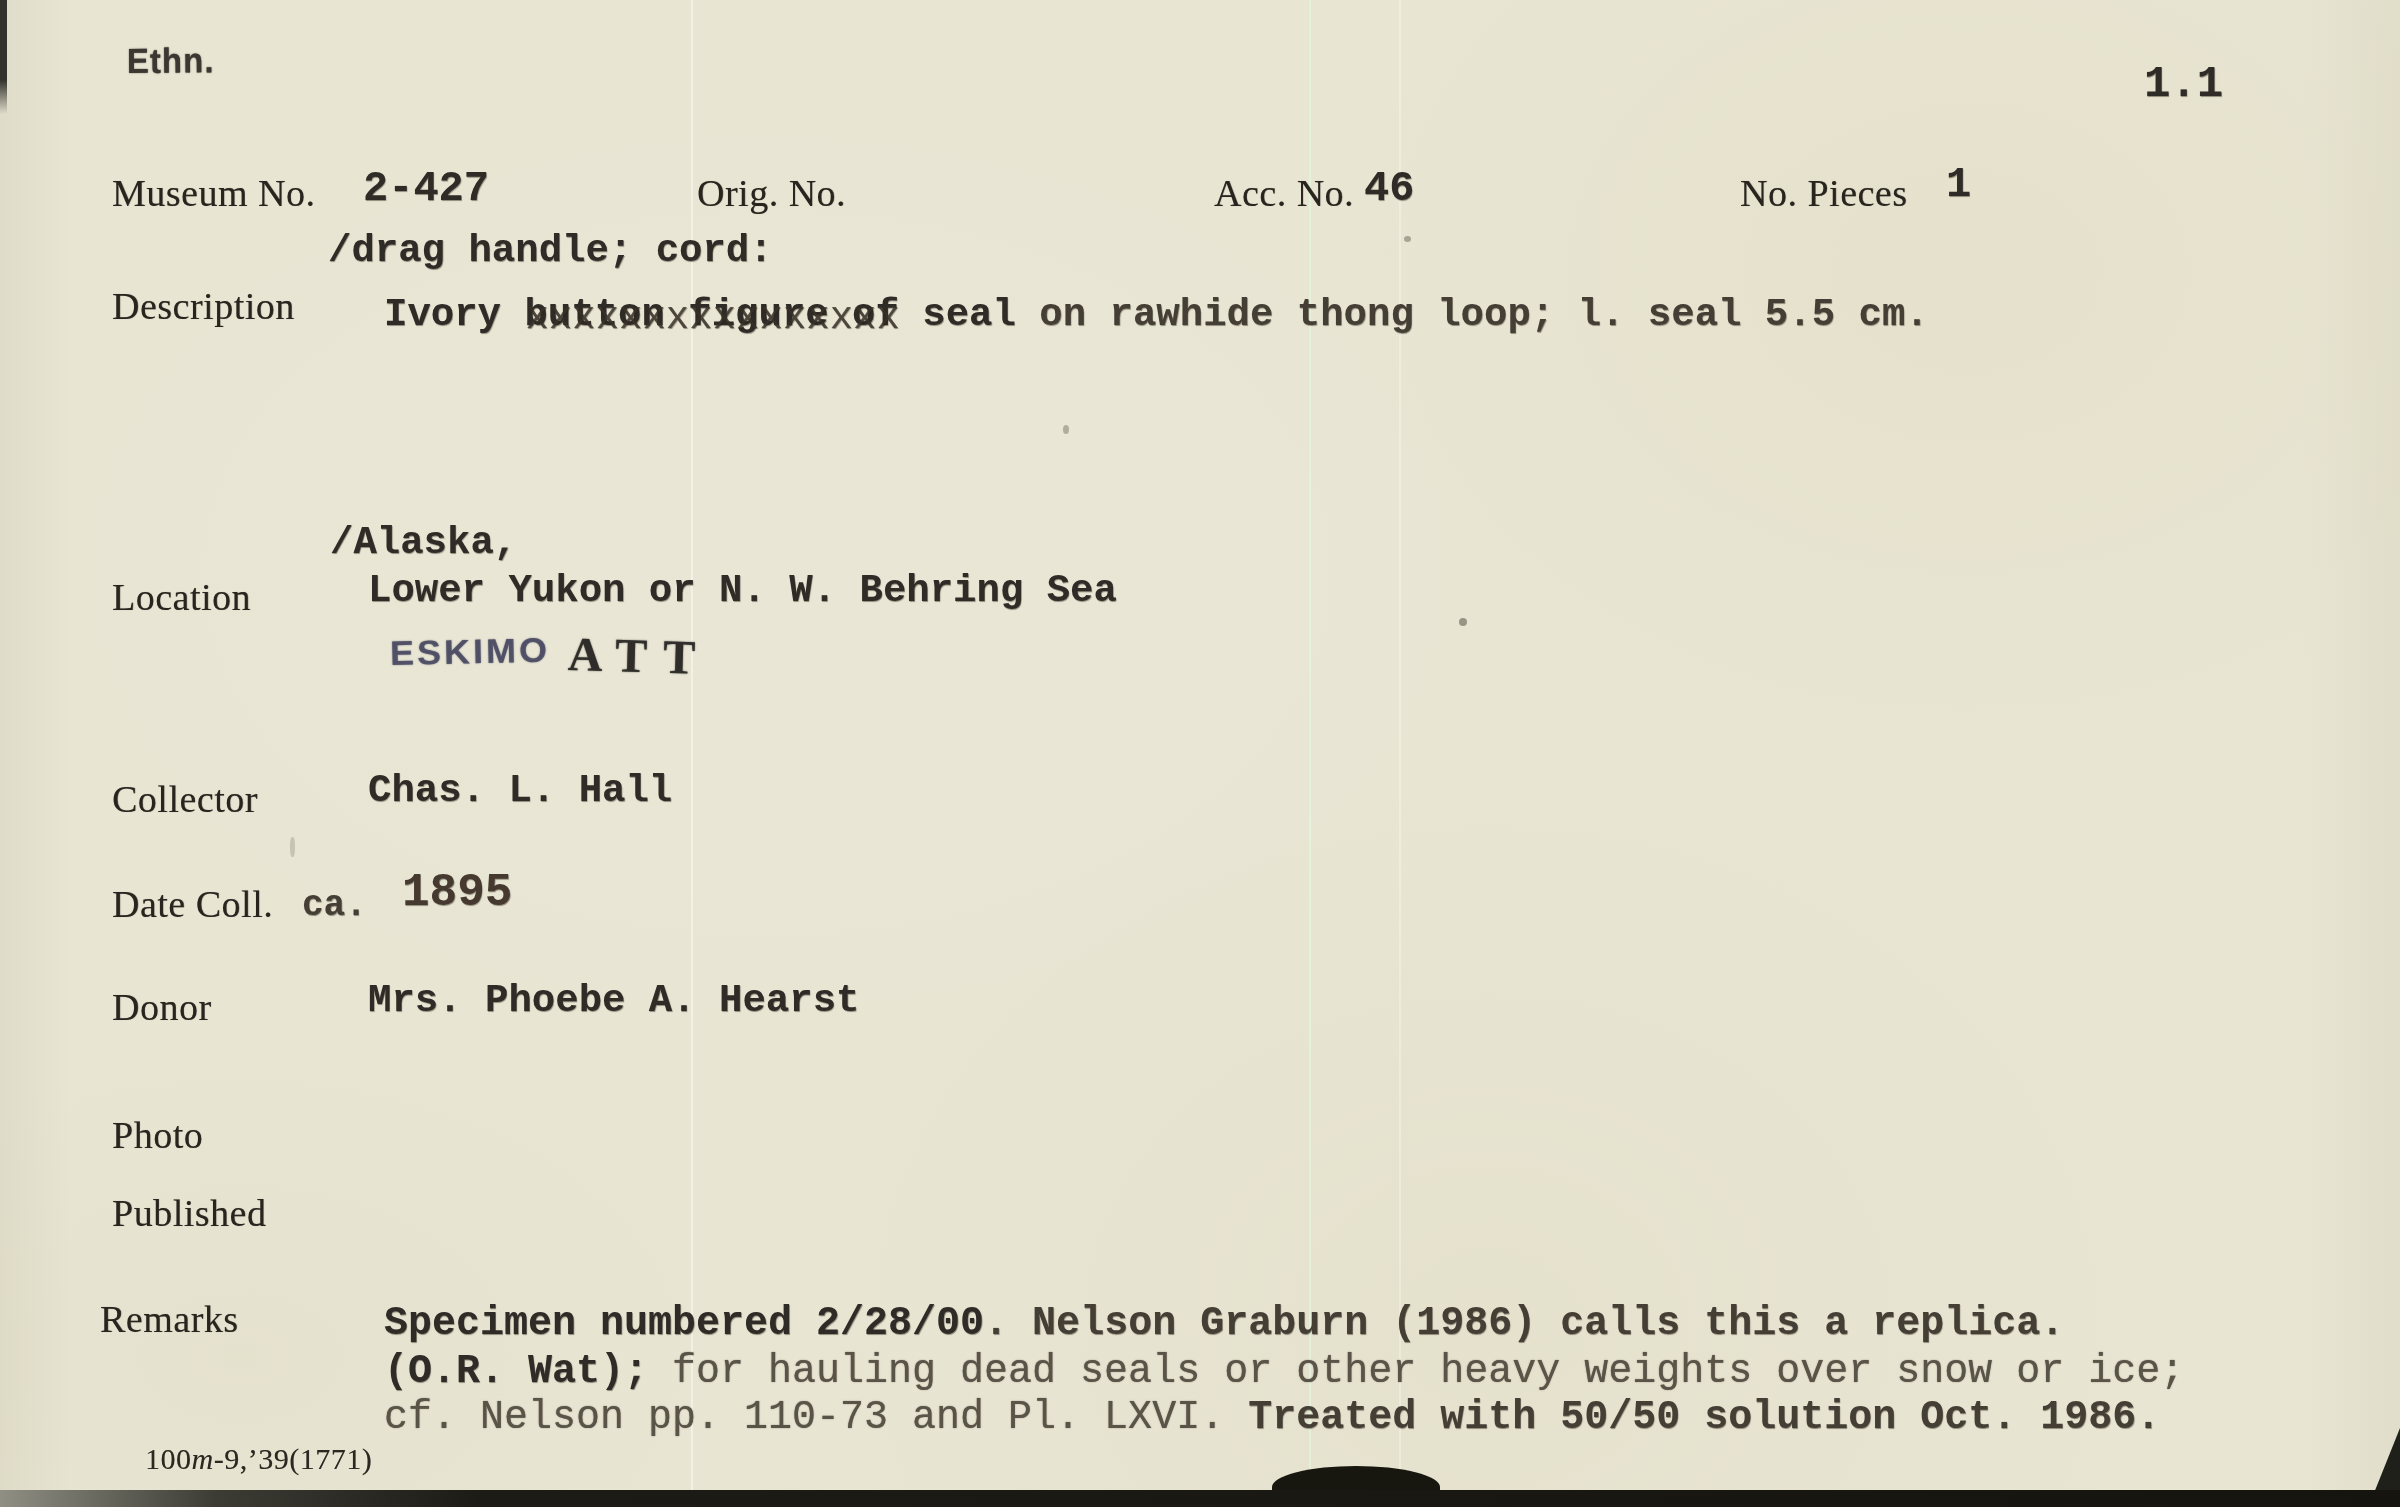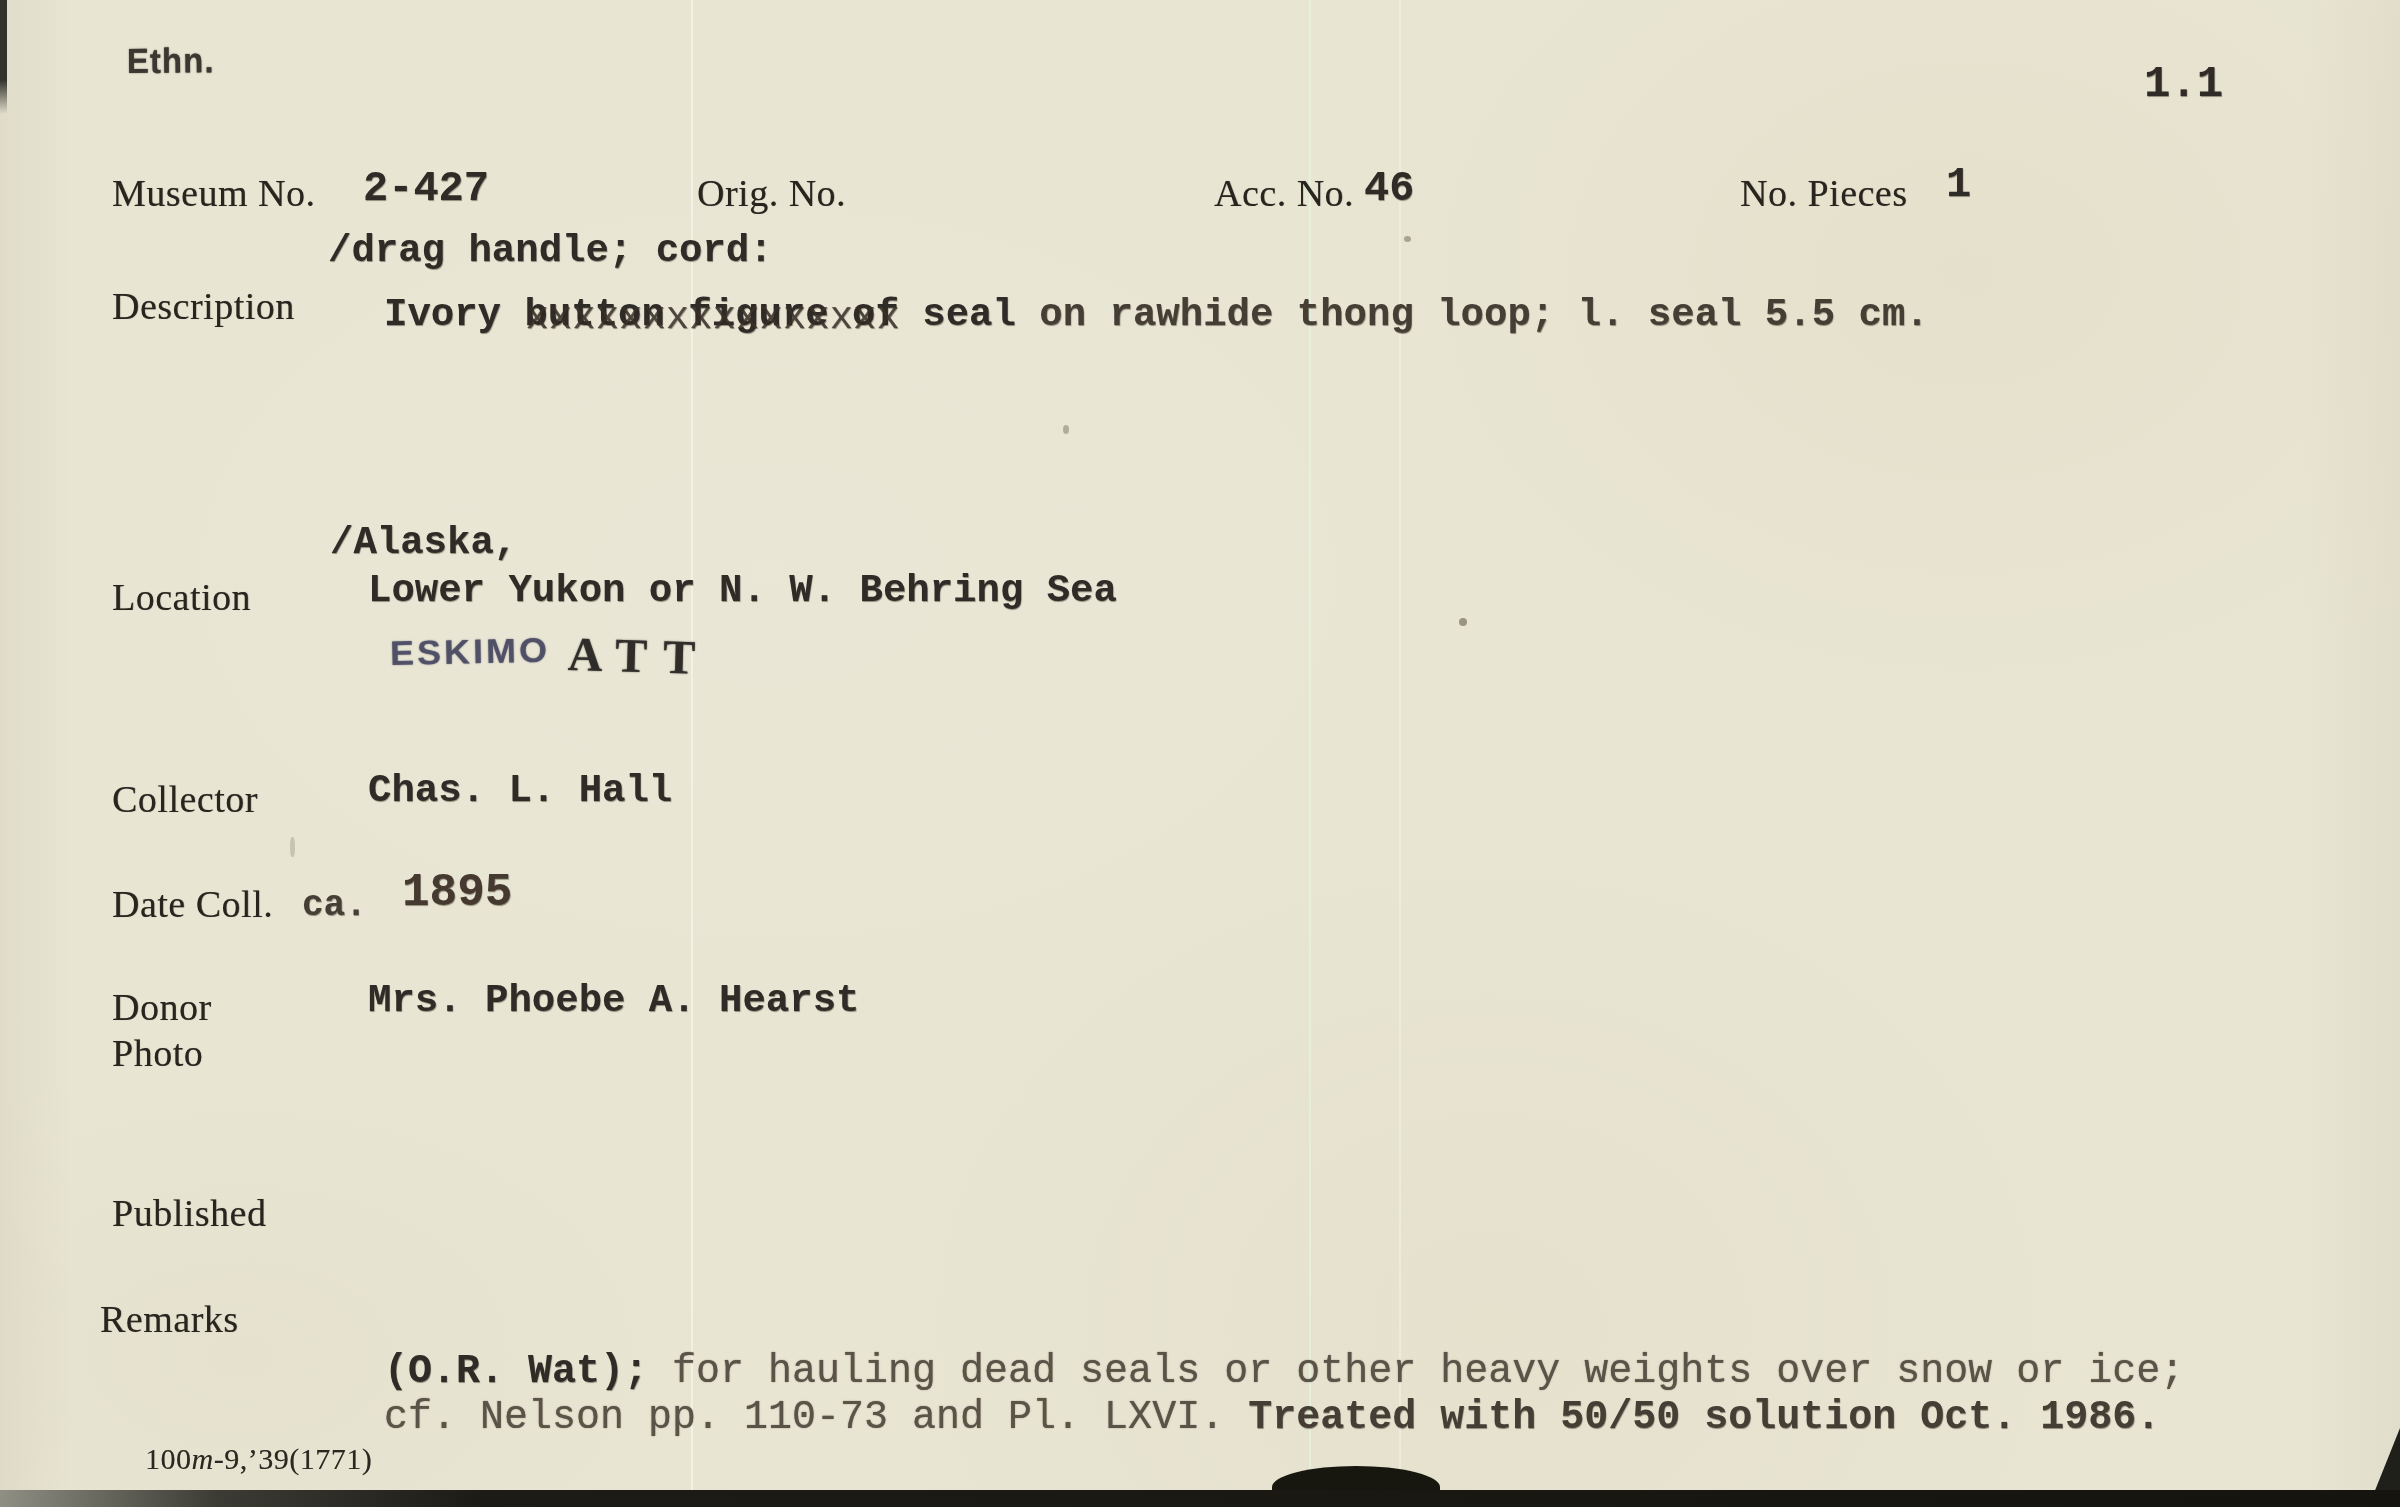--- a/index.html
+++ b/index.html
@@ -114,24 +114,27 @@
   <div class="abs lbl" style="left:112px;top:780px;">Collector</div>
   <div class="abs typed" style="left:368px;top:772px;">Chas. L. Hall</div>
 
   <div class="abs lbl" style="left:112px;top:885px;">Date Coll.</div>
   <div class="abs typed med" style="left:302px;top:888px;font-size:36px;">ca.</div>
   <div class="abs typed med" style="left:402px;top:870px;font-size:46px;color:#46392f;">1895</div>
 
   <div class="abs lbl" style="left:112px;top:988px;">Donor</div>
   <div class="abs typed" style="left:368px;top:982px;">Mrs. Phoebe A. Hearst</div>
 
-  <div class="abs lbl" style="left:112px;top:1034px;">Photo</div>
+  <div class="abs lbl" style="left:112px;top:1116px;">Photo</div>
   <div class="abs lbl" style="left:112px;top:1194px;">Published</div>
 
   <div class="abs lbl" style="left:100px;top:1300px;">Remarks</div>
+  <div class="abs" style="left:368px;top:1288px;">
+    <span class="typed rm">Specimen numbered 2/28/00</span><span class="typed rm med">. Nelson Graburn (1986) calls this a replica.</span>
+  </div>
   <div class="abs" style="left:368px;top:1336px;">
     <span class="typed rm">(O.R. Wat); </span><span class="typed rm light">for hauling dead seals or other heavy weights over snow or ice;</span>
   </div>
   <div class="abs" style="left:368px;top:1382px;">
     <span class="typed rm light">cf. Nelson pp. 110-73 and Pl. LXVI. </span><span class="typed rm med">Treated with 50/50 solution Oct. 1986.</span>
   </div>
 
   <div class="abs formnum" style="left:113px;top:1414px;">
     <span>100</span><span class="it">m</span><span>-9,’39(1771)</span>
   </div>

